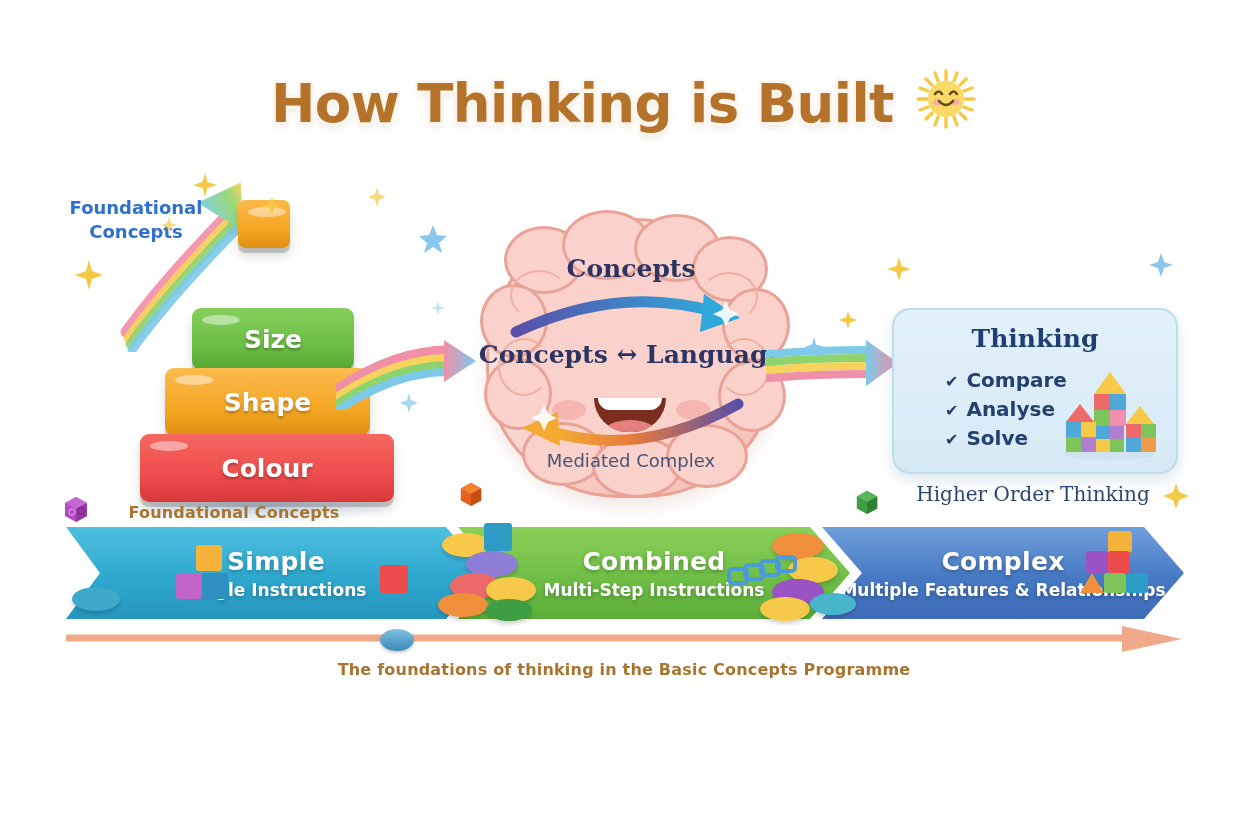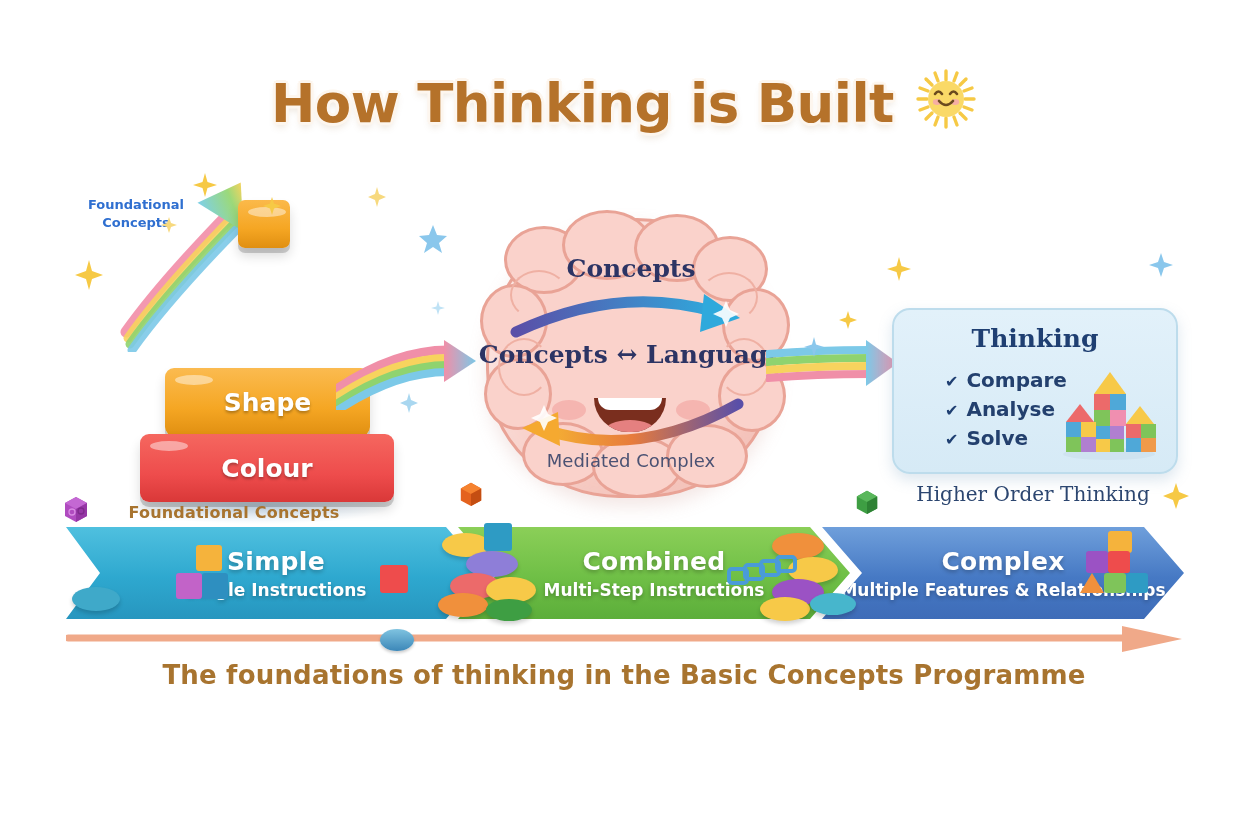--- a/index.html
+++ b/index.html
@@ -74,21 +74,21 @@
   #blk-top    { left: 128px; top: 10px;  width: 52px;  height: 48px; border-radius: 7px; }
   #blk-pos    { left: 102px; top: 52px;  width: 126px; height: 68px; }
   #blk-size   { left: 82px;  top: 118px; width: 162px; height: 62px; }
   #blk-shape  { left: 55px;  top: 178px; width: 205px; height: 68px; }
   #blk-colour { left: 30px;  top: 244px; width: 254px; height: 68px; }
 
   
   #found-top {
     position: absolute; left: 66px; top: 196px;
     width: 140px; text-align: center;
-    font-size: 13px; font-weight: bold; line-height: 1.35;
+    font-size: 18px; font-weight: bold; line-height: 1.35;
     color: #2F6FD0;
   }
   #found-bottom {
     position: absolute; left: 104px; top: 503px;
     width: 260px; text-align: center;
     font-size: 16px; font-weight: bold;
     color: #A8742F;
     letter-spacing: 0.2px;
   }
 
@@ -208,21 +208,21 @@
     background: linear-gradient(180deg,#6F9FDB 0%, #4679C4 55%, #3E6CB8 100%);
     clip-path: polygon(0 0, 322px 0, 362px 50%, 322px 100%, 0 100%, 40px 50%);
   }
   .disc { position: absolute; border-radius: 50%; box-shadow: 0 3px 4px rgba(0,0,0,0.18); }
 
   
   #bottom-arrow { position: absolute; left: 66px; top: 626px; width: 1118px; height: 26px; }
   #caption {
     position: absolute; left: 0; top: 660px; width: 1248px;
     text-align: center;
-    font-size: 26px; font-weight: bold; color: #A8742F;
+    font-size: 16px; font-weight: bold; color: #A8742F;
     letter-spacing: 0.2px;
   }
 
   
   .star { position: absolute; }
   .cube-ico { position: absolute; }
 </style>
 </head>
 <body>
 
@@ -283,20 +283,24 @@
 
   <div id="tower">
     <div class="shadow-ellipse"></div>
 
     <div id="blk-top" class="blk" style="background:linear-gradient(180deg,#FBB94A 0%,#F5A623 60%,#E08F11 100%);">
       <span class="gloss"></span>
       <span></span>
     </div>
 
 
+    <div id="blk-size" class="blk" style="background:linear-gradient(180deg,#85D05C 0%,#6CBE45 60%,#55A732 100%);">
+      <span class="gloss"></span>
+      <span>Size</span>
+    </div>
 
     <div id="blk-shape" class="blk" style="background:linear-gradient(180deg,#FBBB50 0%,#F5A623 60%,#E08F11 100%);">
       <span class="gloss"></span>
       <span>Shape</span>
     </div>
 
     <div id="blk-colour" class="blk" style="background:linear-gradient(180deg,#F5675F 0%,#EE4C4C 60%,#D93838 100%);">
       <span class="gloss"></span>
       <span>Colour</span>
     </div>

